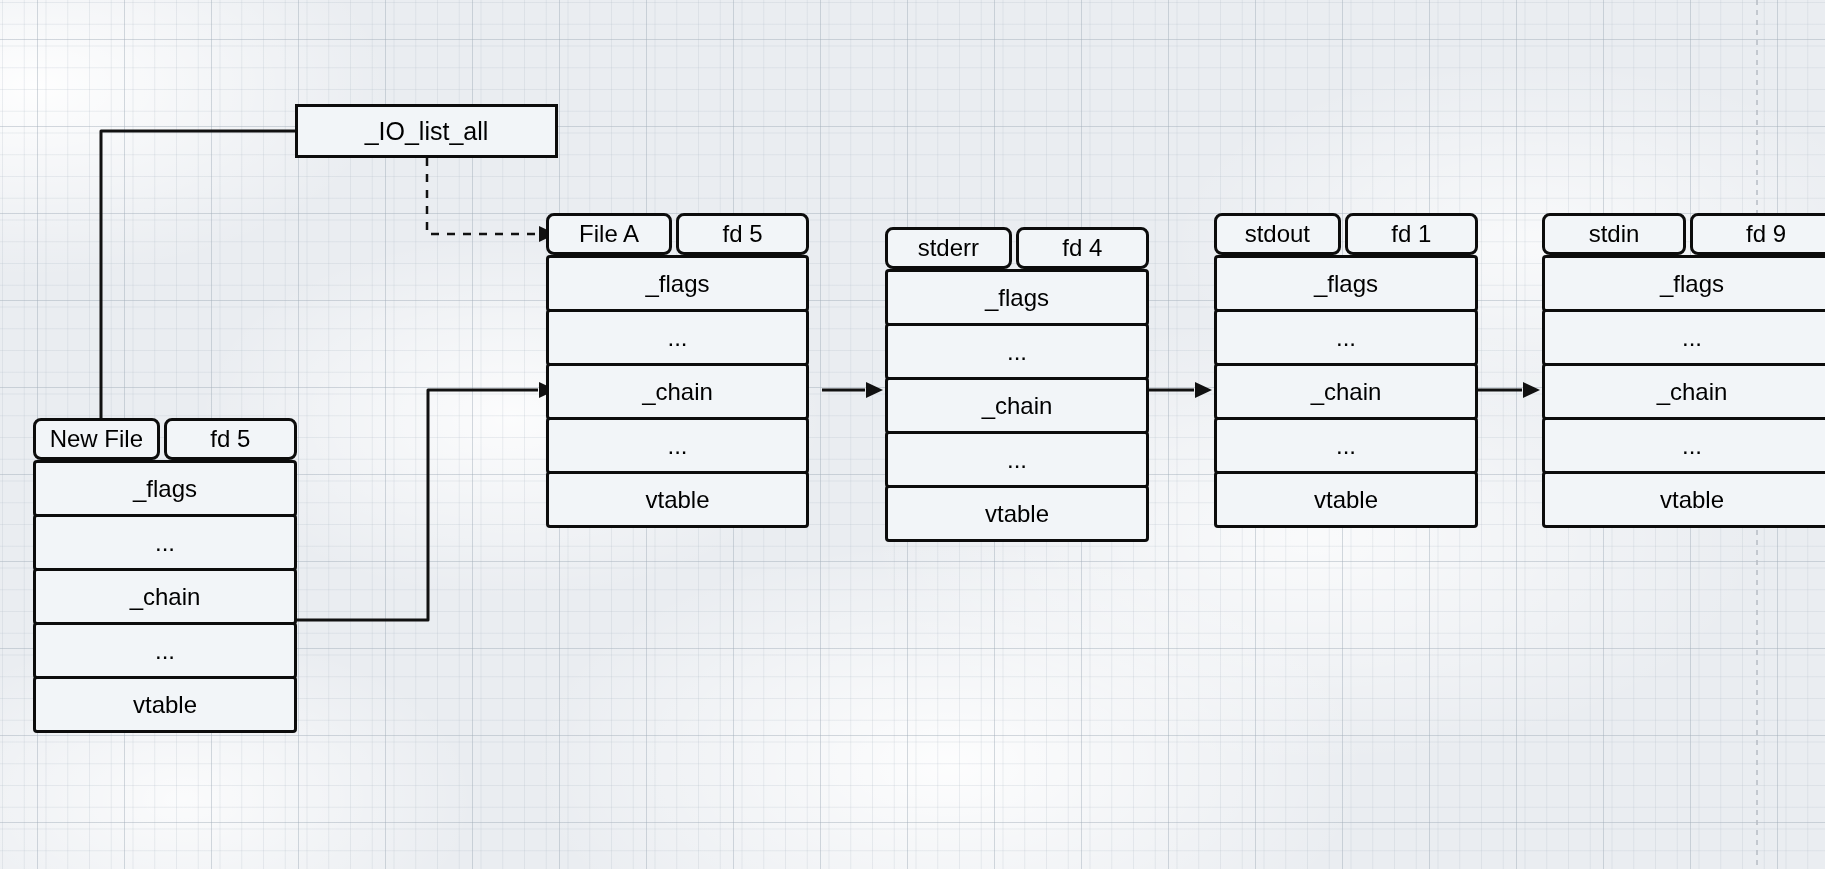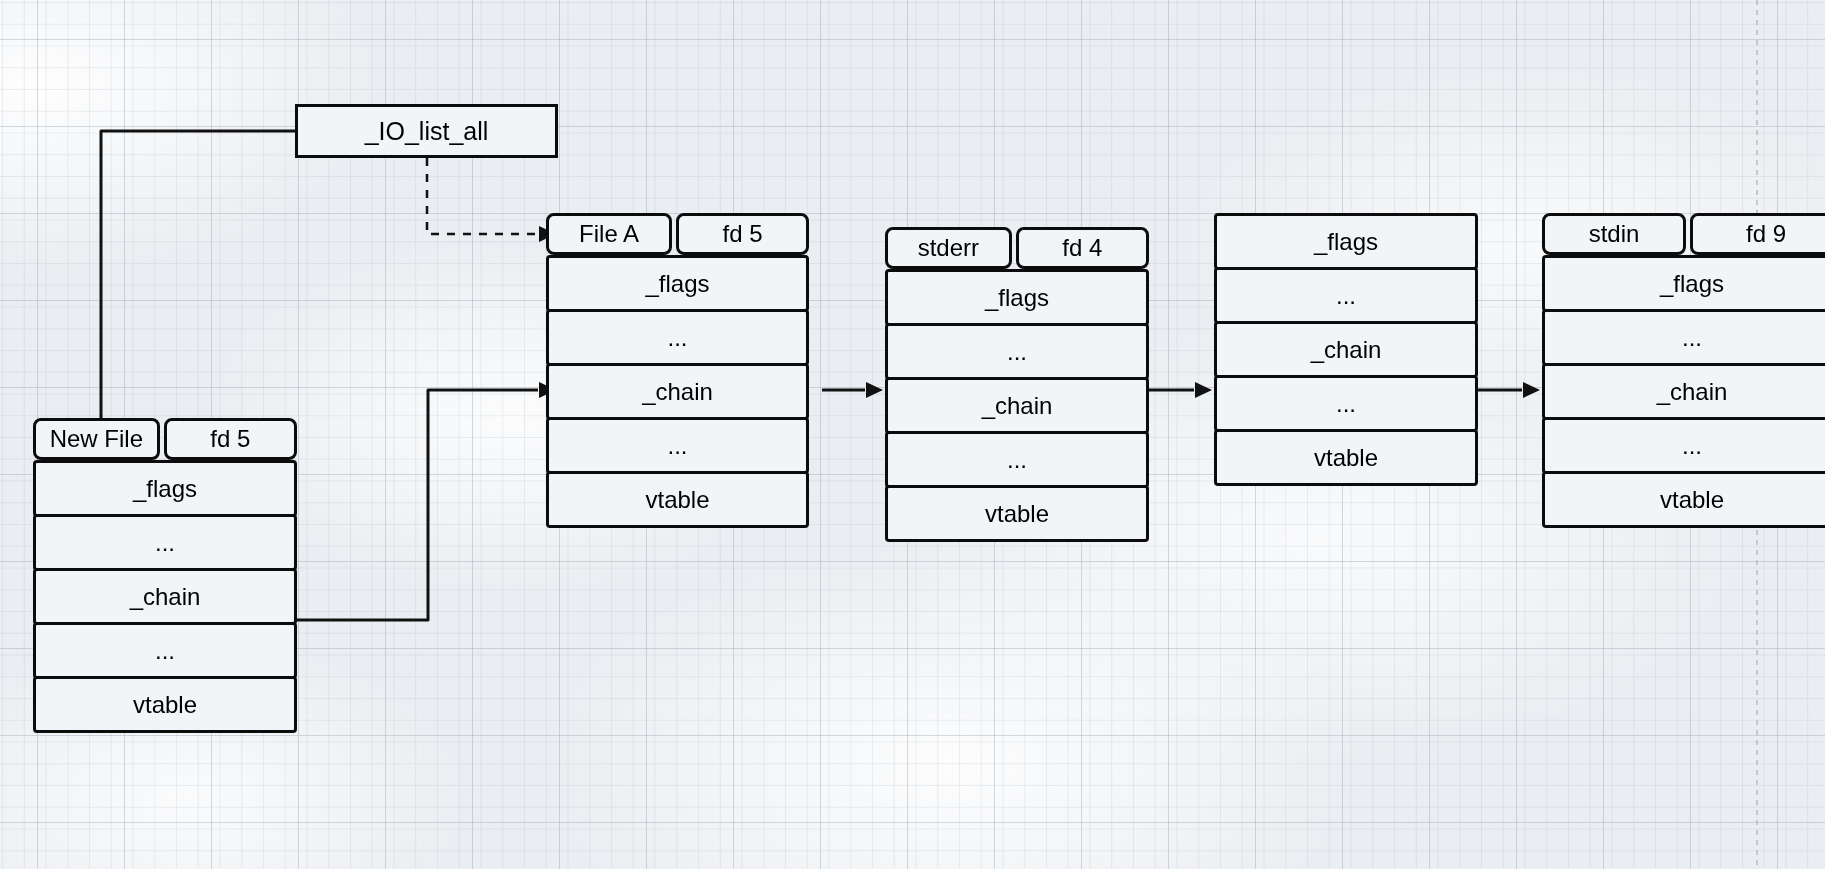--- a/index.html
+++ b/index.html
@@ -126,20 +126,24 @@
     <div class="rows">
       <div class="row first">_flags</div>
       <div class="row">...</div>
       <div class="row">_chain</div>
       <div class="row">...</div>
       <div class="row">vtable</div>
     </div>
   </div>
 
   <div class="struct" style="left:1214px;top:213px;width:264px;">
+    <div class="hdr">
+      <div class="cell name">stdout</div>
+      <div class="cell fd">fd 1</div>
+    </div>
     <div class="rows">
       <div class="row first">_flags</div>
       <div class="row">...</div>
       <div class="row">_chain</div>
       <div class="row">...</div>
       <div class="row">vtable</div>
     </div>
   </div>
 
   <div class="struct" style="left:1542px;top:213px;width:300px;">

